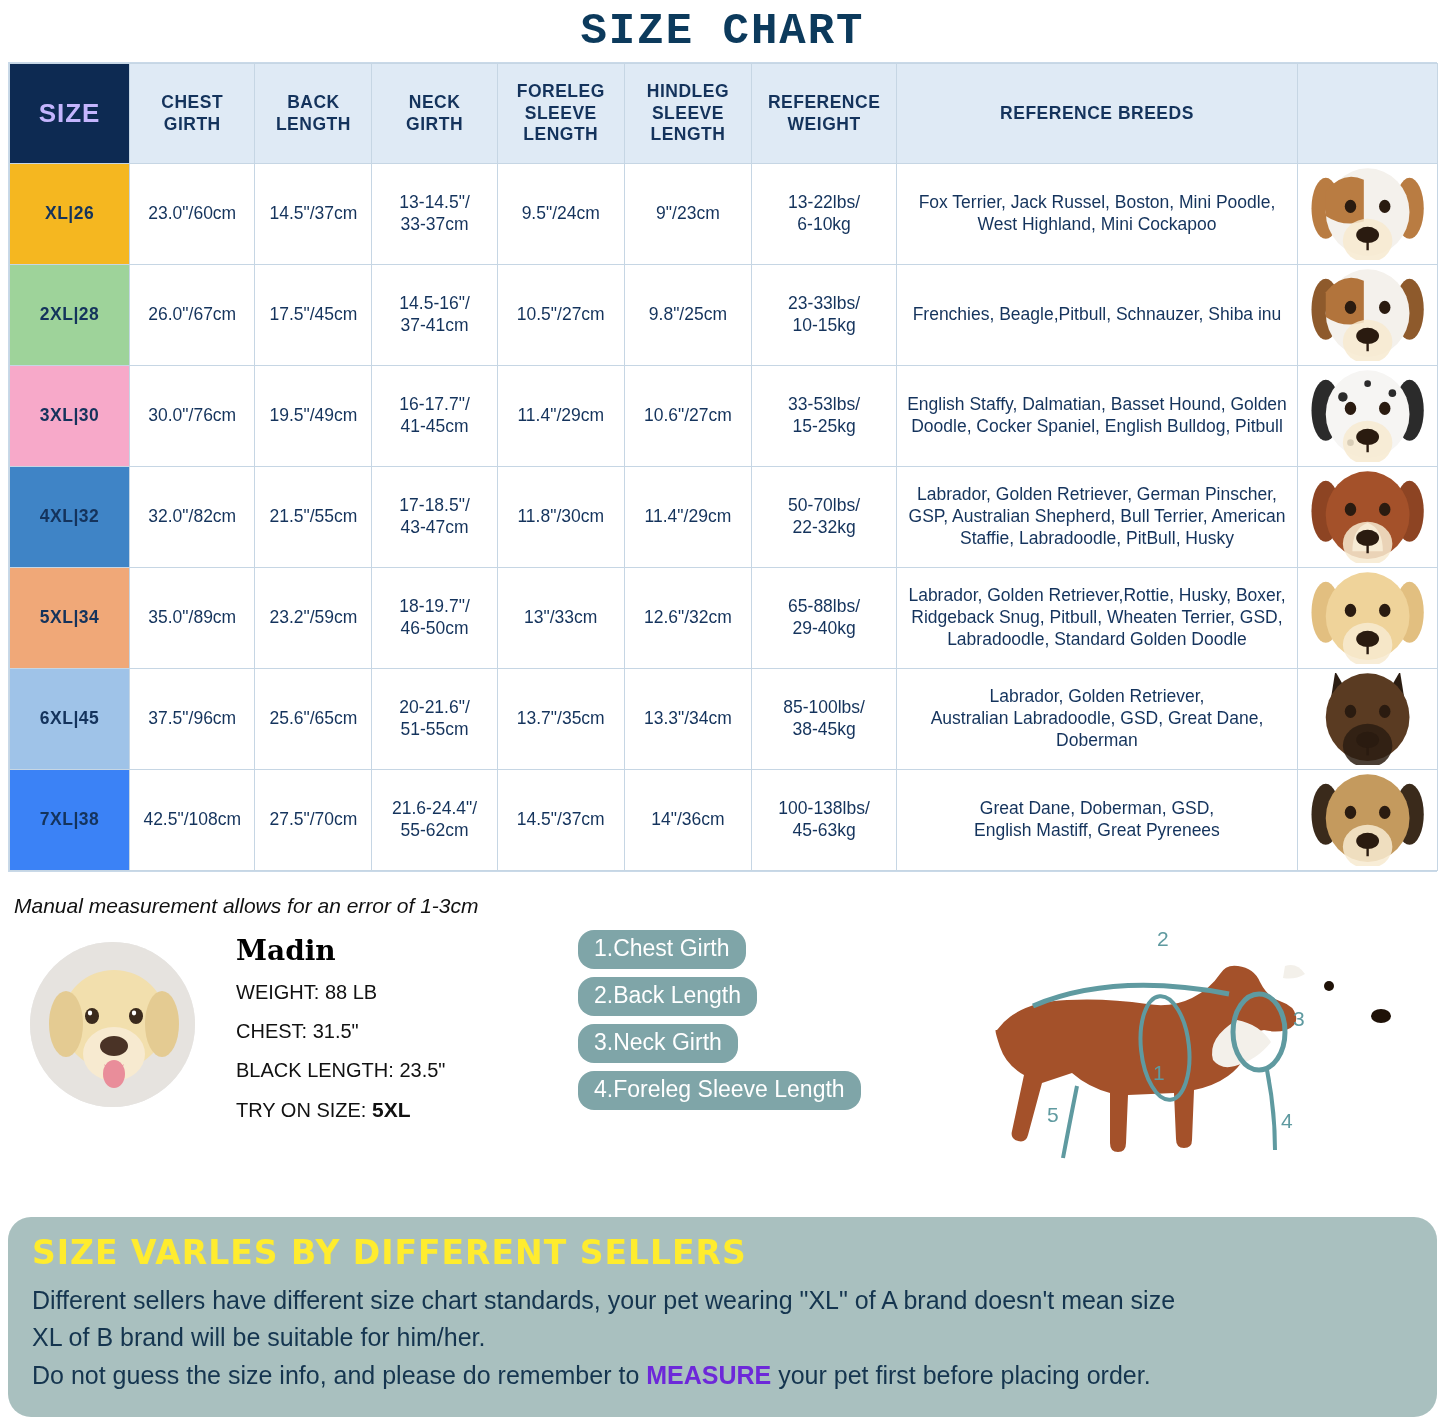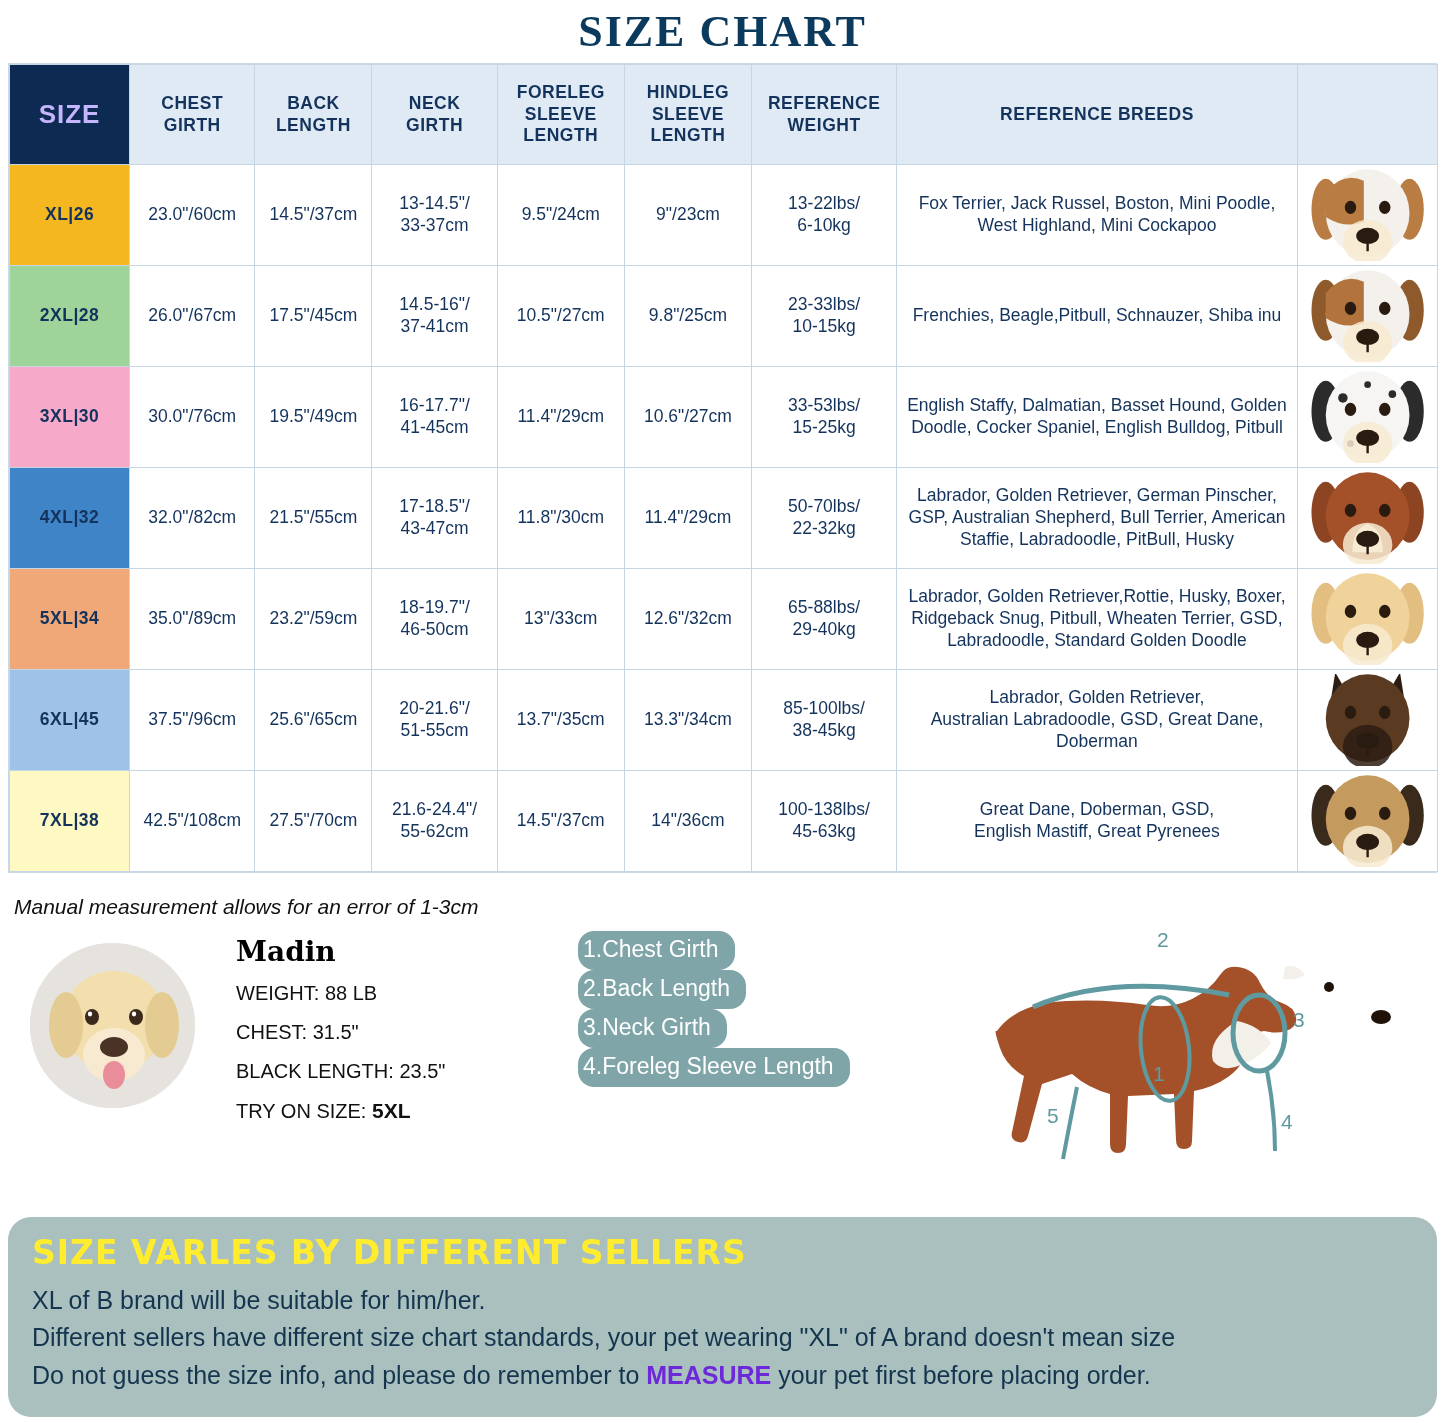--- a/index.html
+++ b/index.html
@@ -14,21 +14,21 @@
 
   
   .title {
     text-align: center;
     font-size: 44px;
     font-weight: bold;
     letter-spacing: 2px;
     color: #0c3a5c;
     padding-top: 6px;
     padding-bottom: 6px;
-    font-family: Liberation Serif, serif;
+    font-family: Liberation Mono, monospace;
   }
 
   
   .table-wrap {
     margin: 0 8px 0 8px;
     border: 1px solid #c9d9e8;
   }
   table.size {
     border-collapse: collapse;
     width: 1429px;
@@ -107,21 +107,22 @@
   }
   .info .line { font-size: 20px; margin-bottom: 16px; color: #111; }
   .info .line b { font-weight: bold; font-size: 21px; }
 
   .legend { position: absolute; left: 570px; top: 10px; }
   .legend-item {
     background: #7fa5a8;
     color: #ffffff;
     font-size: 23px;
     border-radius: 16px;
-    padding: 5px 16px 7px 5px;
+    padding: 5px 16px 7px 16px;
+    margin-bottom: 8px;
     display: inline-block;
     font-family: "Liberation Sans", sans-serif;
   }
   .legend-row { display: block; }
 
   .diagram { position: absolute; right: 0px; top: -10px; width: 500px; height: 290px; }
 
   
   .banner {
     position: absolute;
@@ -327,21 +328,21 @@
 
     <ellipse cx="70" cy="92" rx="26" ry="23" fill="#2b1d12" opacity="0.85"></ellipse>
     <ellipse cx="52" cy="56" rx="6" ry="7" fill="#2a1b10"></ellipse>
     <ellipse cx="88" cy="56" rx="6" ry="7" fill="#2a1b10"></ellipse>
     <ellipse cx="70" cy="86" rx="12" ry="8.5" fill="#2a1b10"></ellipse>
     <path d="M70 94 v8" stroke="#2a1b10" stroke-width="2.5" fill="none"></path>
   </svg>
             </td>
           </tr>
           <tr>
-            <td class="size-cell" style="background:#fef9c3">7XL|38</td>
+            <td class="size-cell" style="background:#3b82f6">7XL|38</td>
             <td>42.5"/108cm</td>
             <td>27.5"/70cm</td>
             <td>21.6-24.4"/<br>55-62cm</td>
             <td>14.5"/37cm</td>
             <td>14"/36cm</td>
             <td>100-138lbs/<br>45-63kg</td>
             <td class="breeds">Great Dane, Doberman, GSD,<br>English Mastiff, Great Pyrenees</td>
             <td class="photo">
               <svg class="dogimg" viewBox="0 0 140 128" preserveAspectRatio="xMidYMid slice">
     <rect width="140" height="128" fill="#ffffff"></rect>
@@ -431,20 +432,20 @@
         <text x="220" y="36" font-family="Liberation Sans, sans-serif" font-size="21" fill="#5f9aa0">2</text>
         <text x="356" y="116" font-family="Liberation Sans, sans-serif" font-size="21" fill="#5f9aa0">3</text>
         <text x="344" y="218" font-family="Liberation Sans, sans-serif" font-size="21" fill="#5f9aa0">4</text>
         <text x="110" y="212" font-family="Liberation Sans, sans-serif" font-size="21" fill="#5f9aa0">5</text>
       </svg>
     </div>
   </div>
 
   <div class="banner">
     <h2>SIZE VARLES BY DIFFERENT SELLERS</h2>
+    <p>Different sellers have different size chart standards, your pet wearing "XL" of A brand doesn't mean size</p>
     <p>XL of B brand will be suitable for him/her.</p>
-    <p>Different sellers have different size chart standards, your pet wearing "XL" of A brand doesn't mean size</p>
     <p>
       <span>Do not guess the size info, and please do remember to </span><span class="hl">MEASURE</span><span> your pet first before placing order.</span>
     </p>
   </div>
 
 </div>
 
 </body></html>

